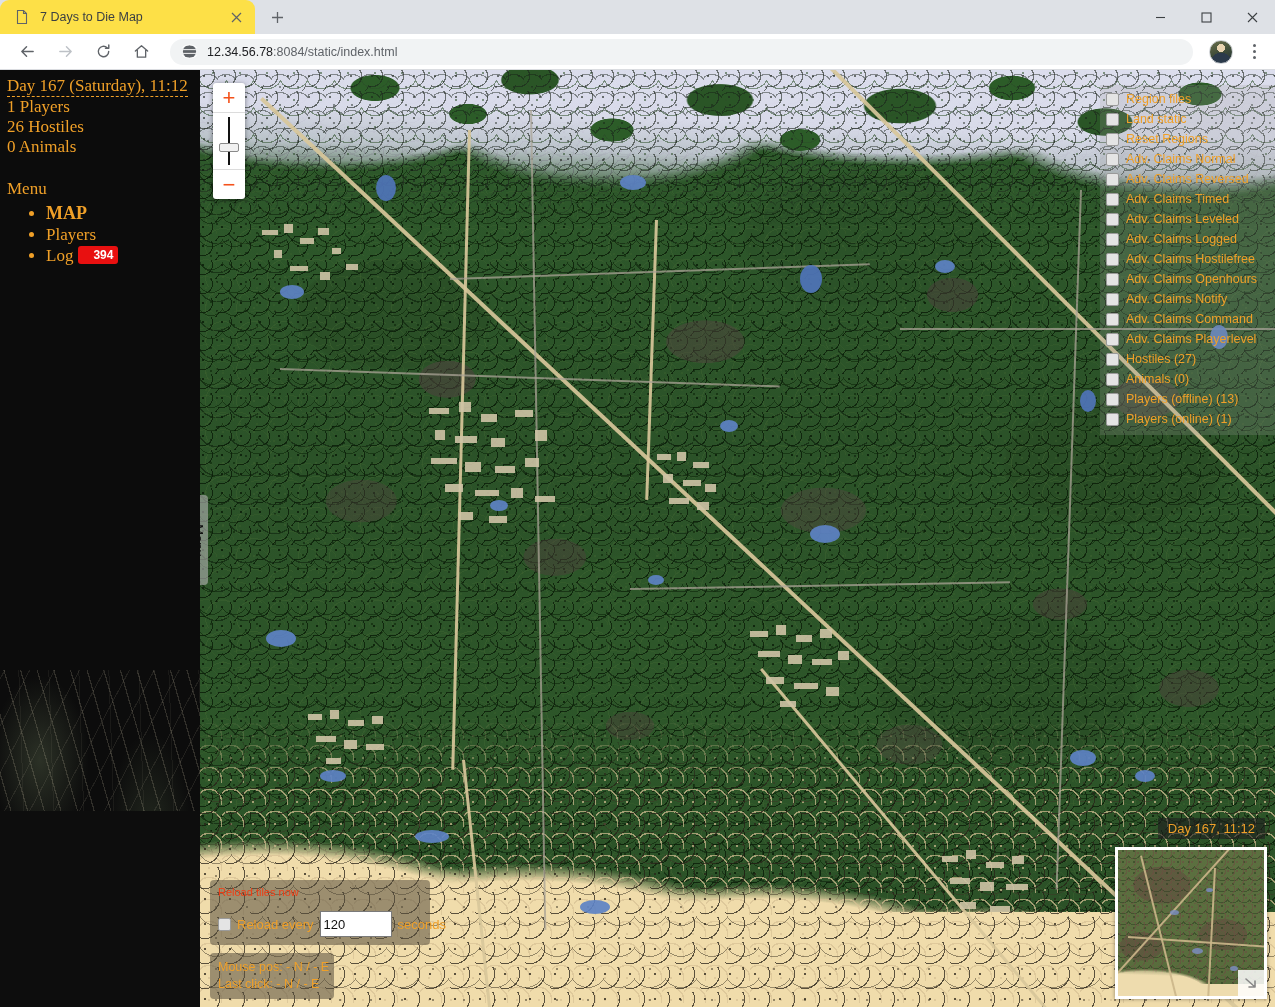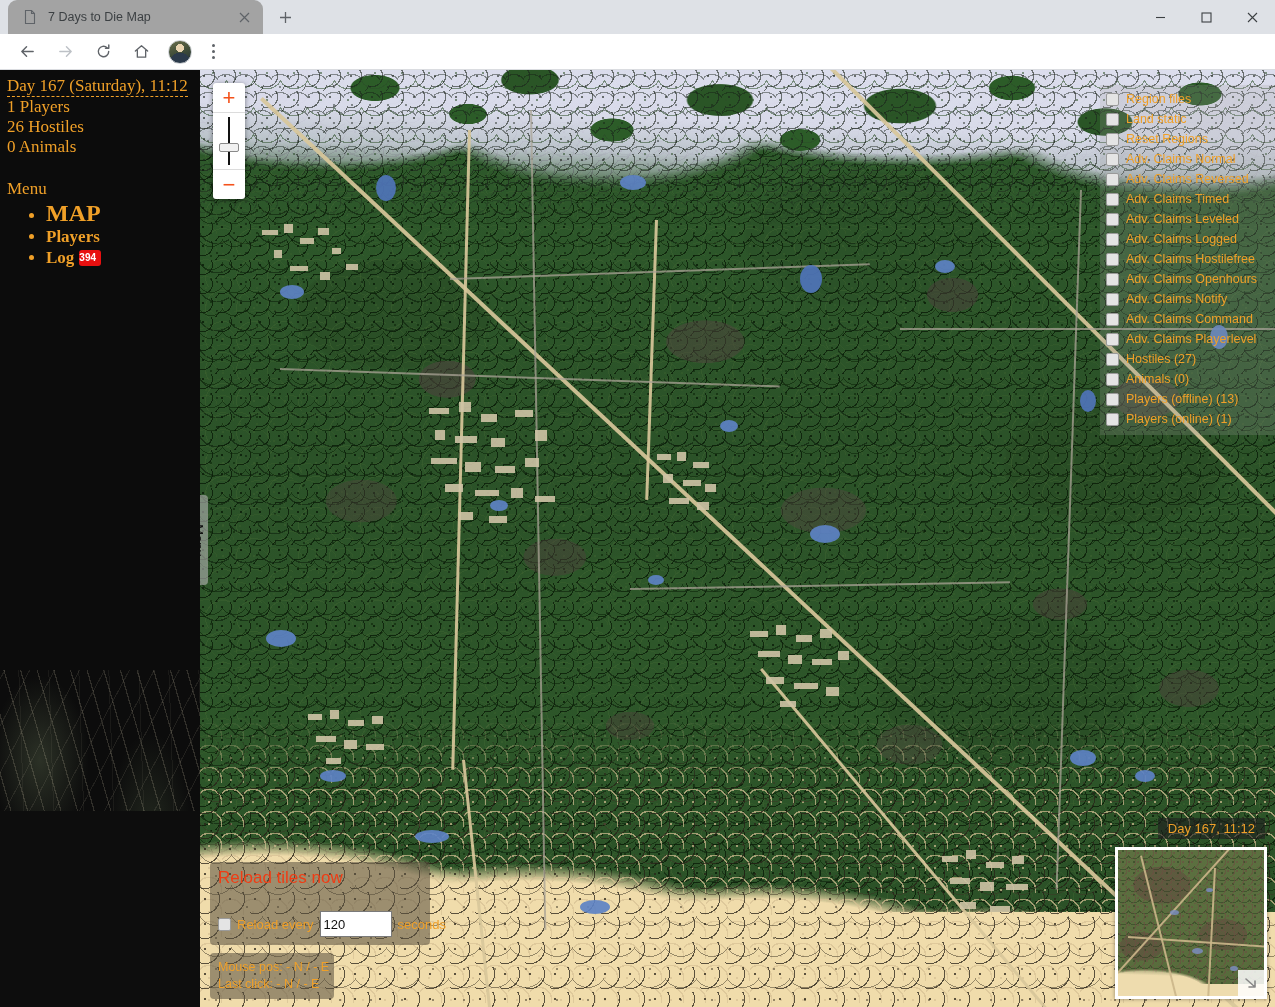--- a/index.html
+++ b/index.html
@@ -14,25 +14,24 @@
 
   
   #browser { width: 1275px; height: 1007px; position: relative; }
 
   #tabstrip {
     height: 34px; background: #dee1e6;
     display: flex; align-items: flex-end; position: relative;
   }
   .tab {
     height: 34px; width: 255px;
-    background: #a3a3a3;
+    background: #fde047;
     border-radius: 9px 9px 0 0;
     display: flex; align-items: center;
     padding: 0 10px 0 14px;
-    margin-left: 8px;
     position: relative;
   }
   .tab-favicon {
     width: 16px; height: 16px; flex: 0 0 16px;
     margin-right: 10px; position: relative;
   }
   .tab-title {
     flex: 1; font-size: 12.5px; color: #3c4043;
     white-space: nowrap; overflow: hidden; text-overflow: ellipsis;
   }
@@ -145,27 +144,27 @@
   }
   ul.menu-list {
     list-style: disc; margin: 4px 0 0 0; padding-left: 42px;
     color: #f0a028;
   }
   ul.menu-list li {
     font-family: "Liberation Serif", serif;
     font-size: 17px; line-height: 20px;
     margin-bottom: 1px;
   }
-  ul.menu-list li.active a { font-weight: bold; font-size: 24px; }
-  ul.menu-list a { color: #f0a028; text-decoration: none; font-weight: bold; }
+  ul.menu-list li.active a { font-weight: bold; font-size: 18px; }
+  ul.menu-list a { color: #f0a028; text-decoration: none; }
   .logbadge {
     display: inline-block; background: #e81010; color: #ffffff;
     font-family: "Liberation Sans", sans-serif;
-    font-size: 10px; font-weight: bold; line-height: 1;
-    padding: 3px 5px 3px 0; border-radius: 3px;
+    font-size: 12px; font-weight: bold; line-height: 1;
+    padding: 3px 5px 3px 15px; border-radius: 3px;
     margin-left: 5px; vertical-align: 2px;
   }
 
   #loginbox {
     position: absolute; left: 0; bottom: 4px; width: 200px;
     padding-left: 7px; z-index: 3;
     font-family: "Liberation Serif", serif; font-size: 16px; line-height: 18px;
   }
   #loginbox .lbl { color: #f0a028; }
   #loginbox .sid { color: #e8401c; display:block; padding-left: 22px; }
@@ -443,22 +442,22 @@
   }
 
   
   #reloadpanel {
     position: absolute; left: 10px; bottom: 62px;
     width: 220px; padding: 6px 8px 8px 8px;
     background: rgba(88,78,62,.55);
     border-radius: 4px; z-index: 40;
   }
   #reloadpanel a.rlink {
-    display: block; color: #f03c14; font-size: 17px;
-    text-decoration: none; margin-bottom: 23px;
+    display: block; color: #f03c14; font-size: 11px;
+    text-decoration: none; margin-bottom: 13px;
     font-family: "Liberation Sans", sans-serif;
   }
   .rrow { display: flex; align-items: center; }
   .rcb {
     width: 13px; height: 13px; flex: 0 0 13px;
     background: #e4e4e4; border: 1px solid #9a9a9a; border-radius: 2px;
     margin-right: 6px;
   }
   .rlabel { color: #f0a028; font-size: 13px; white-space: nowrap;
             font-family: "Liberation Sans", sans-serif; }
@@ -537,20 +536,29 @@
     <div class="navbtn">
       <svg width="17" height="17" viewBox="0 0 18 18">
         <path d="M14.5 9 a5.5 5.5 0 1 1 -1.7 -3.95" fill="none" stroke="#5f6368" stroke-width="1.5" stroke-linecap="round"></path>
         <path d="M14.6 2 v3.5 h-3.5" fill="none" stroke="#5f6368" stroke-width="1.5" stroke-linecap="round" stroke-linejoin="round"></path>
       </svg>
     </div>
     <div class="navbtn">
       <svg width="17" height="17" viewBox="0 0 18 18">
           <path d="M2.5 8.5 L9 2.8 L15.5 8.5 M4.6 7.6 V15 h8.8 V7.6" fill="none" stroke="#5f6368" stroke-width="1.4" stroke-linejoin="round" stroke-linecap="round"></path>
         </svg>
+    </div>
+    <div id="urlbar">
+      <span class="globe">
+        <svg width="15" height="15" viewBox="0 0 16 16">
+          <circle cx="8" cy="8" r="7" fill="#5f6368"></circle>
+          <path d="M8 1 a10 7 0 0 0 0 14 a10 7 0 0 0 0 -14 M1.2 6 h13.6 M1.2 10 h13.6" fill="none" stroke="#fff" stroke-width="1"></path>
+        </svg>
+      </span>
+      <span class="urltext"><span>12.34.56.78</span><span class="dim">:8084/static/index.html</span></span>
     </div>
     <div id="avatar"></div>
     <div id="kebab">
       <i></i>
         <i></i>
         <i></i>
     </div>
   </div>
 
   <div id="viewport">

